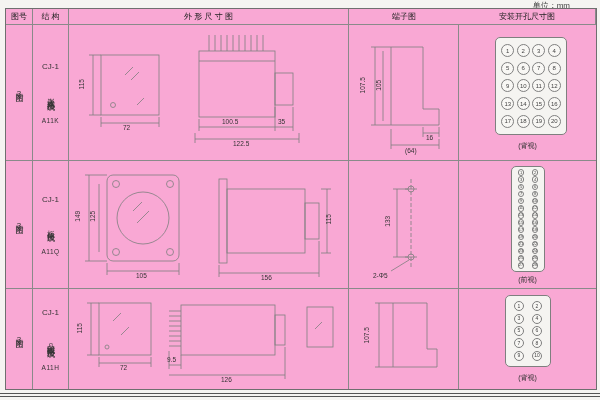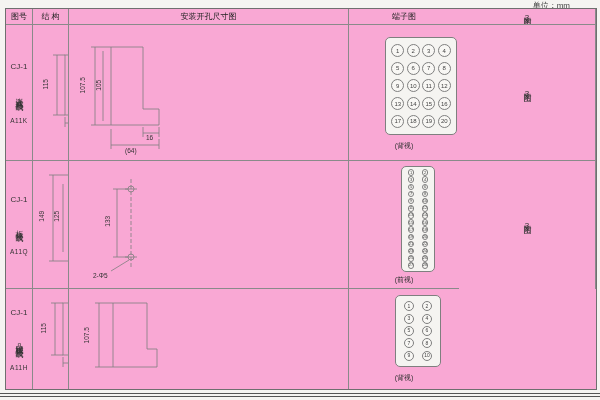--- a/index.html
+++ b/index.html
@@ -58,22 +58,23 @@
 </style>
 </head>
 <body>
 
 <div class="unit">单位：mm</div>
 
 <div class="table">
 
   <div class="cell head">图号</div>
   <div class="cell head">结 构</div>
+  <div class="cell head">外 形 尺 寸 图</div>
+  <div class="cell head no-r">端子图</div>
   <div class="cell head">安装开孔尺寸图</div>
-  <div class="cell head no-r">端子图</div>
 
   <div class="cell">
     <span class="vtext">附图3</span>
   </div>
 
   <div class="cell struct">
     <span>CJ-1</span>
     <span class="vtext">嵌入式后接线</span>
     <span class="code">A11K</span>
   </div>

